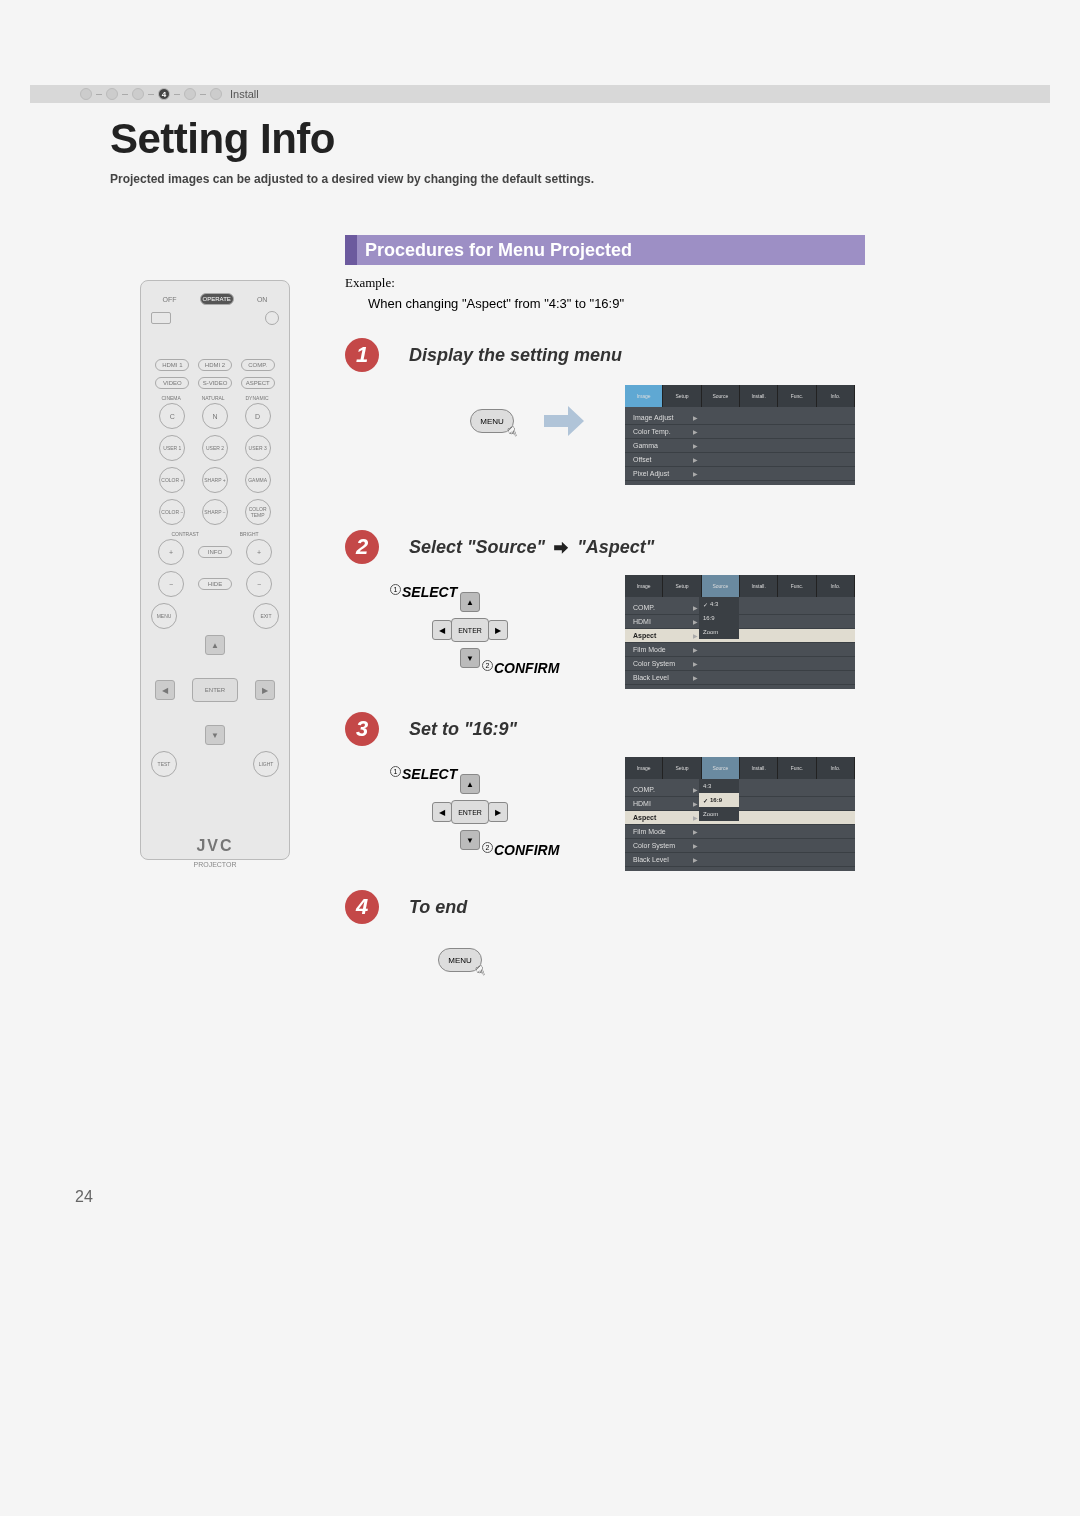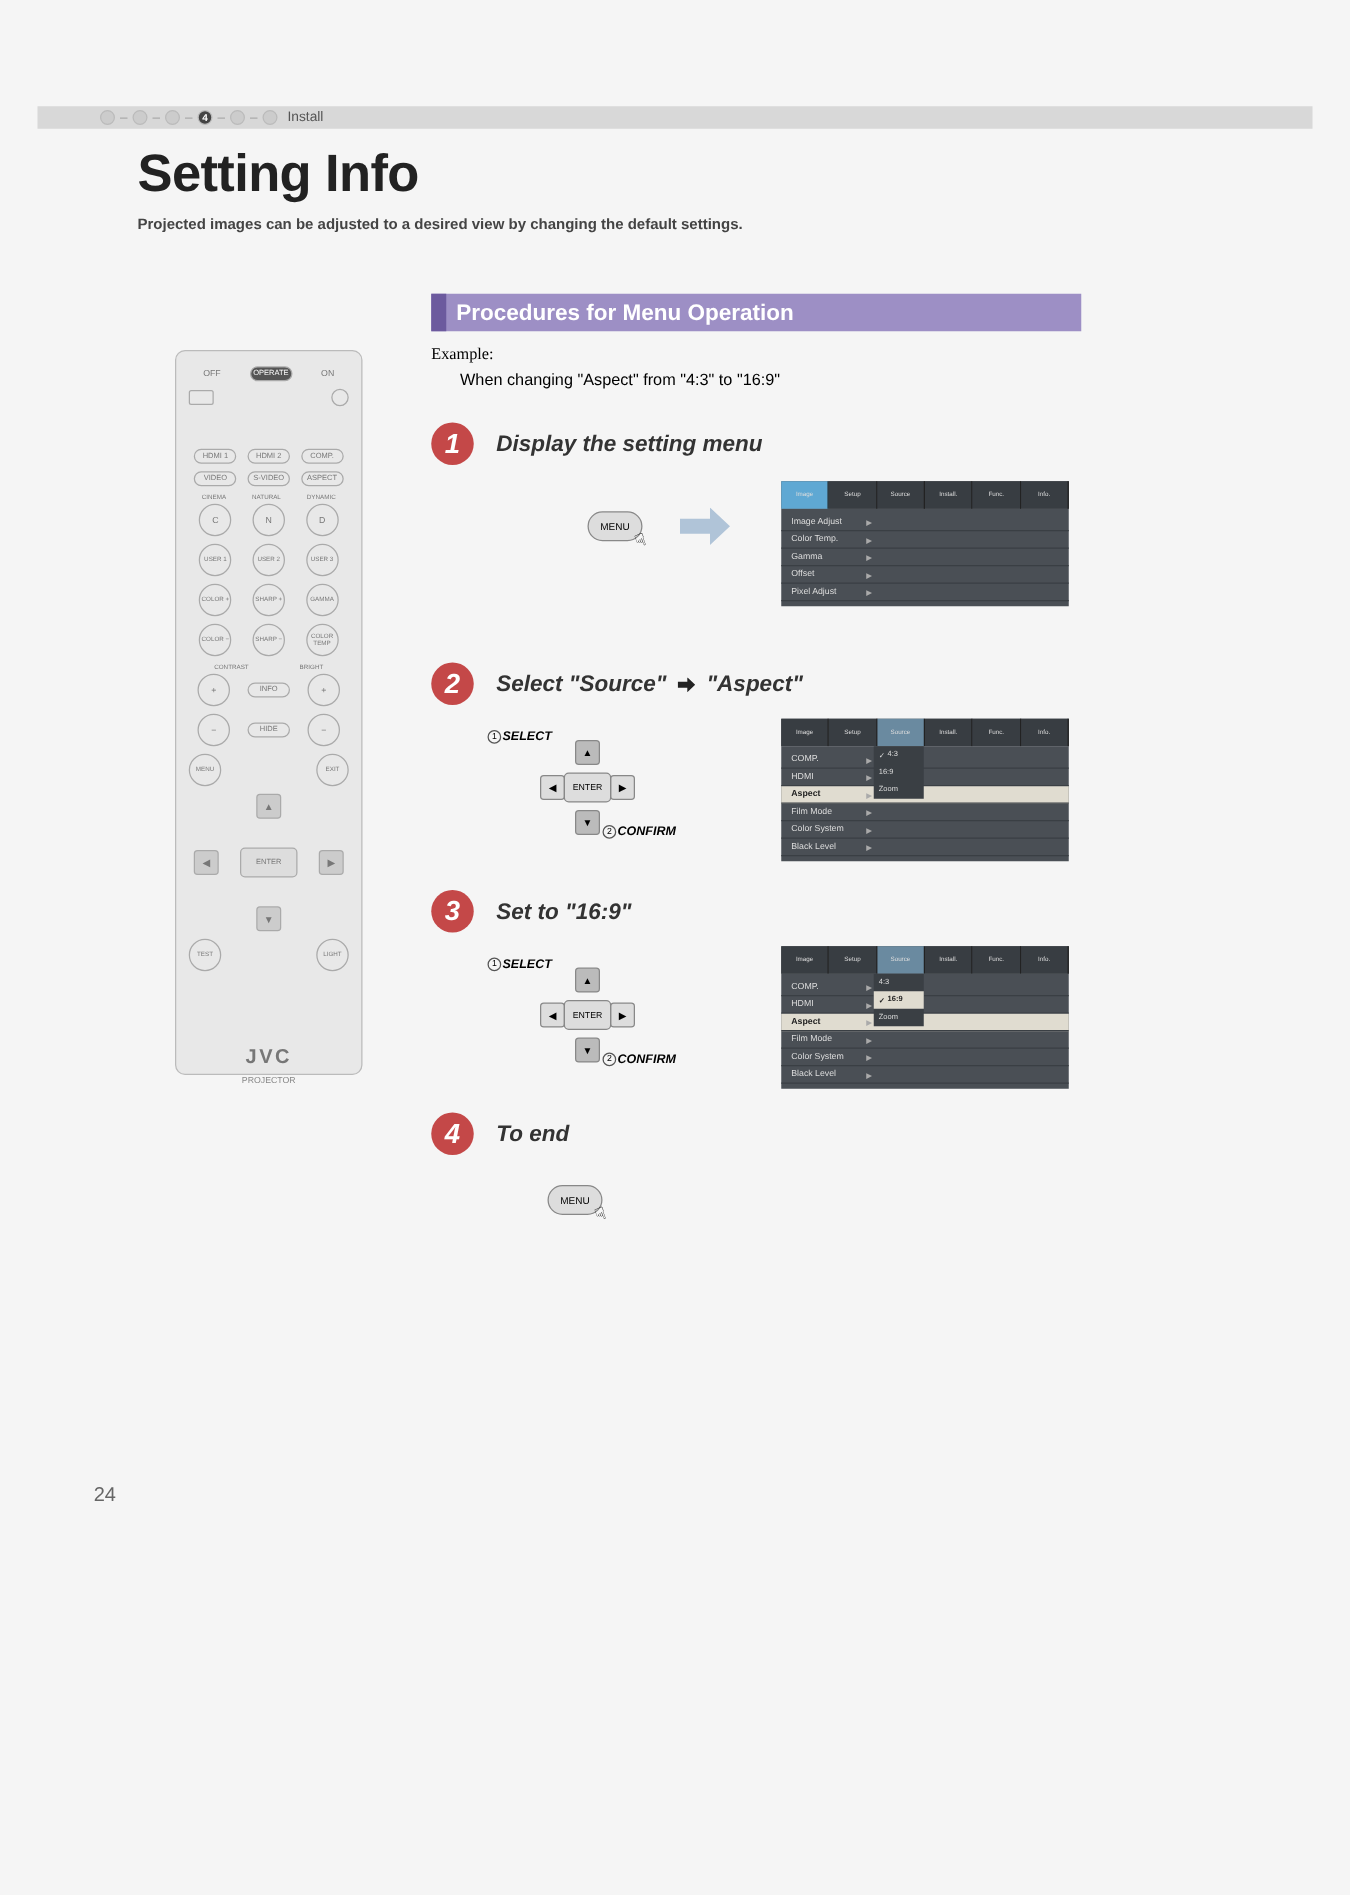--- a/index.html
+++ b/index.html
@@ -181,20 +181,21 @@
     font-weight: bold;
     display: flex;
     align-items: center;
     justify-content: center;
   }
   .step-title {
     font-size: 18px;
     font-style: italic;
     font-weight: bold;
     color: #333;
+    margin-left: 12px;
   }
   .arrow-big {
     width: 40px; height: 30px;
     background: #b0c4d8;
     clip-path: polygon(0 30%, 60% 30%, 60% 0, 100% 50%, 60% 100%, 60% 70%, 0 70%);
     display: inline-block;
   }
   .step-row {
     position: absolute;
     left: 410px;
@@ -261,21 +262,21 @@
   .osd-sub-row.check::before { content: "✓"; margin-right: 2px; }
   
   .sel-dia {
     position: absolute;
     left: 390px;
     width: 160px;
     height: 100px;
   }
   .sel-lbl {
     position: absolute;
-    font-size: 10px;
+    font-size: 14px;
     font-style: italic;
     font-weight: bold;
   }
   .sel-circ {
     position: absolute;
     width: 11px; height: 11px;
     border: 1px solid #555;
     border-radius: 50%;
     font-size: 7px;
     display: flex; align-items: center; justify-content: center;
@@ -405,21 +406,21 @@
   </div>
   <div class="remote-row">
     <span class="circ-big" style="font-size:5px">TEST</span>
     <span style="flex:1"></span>
     <span class="circ-big" style="font-size:5px">LIGHT</span>
   </div>
   <div class="brand">JVC</div>
   <div class="brand-sub">PROJECTOR</div>
 </div>
 
-<div class="procedures-hdr">Procedures for Menu Operation</div>
+<div class="procedures-hdr">Procedures for Menu Projected</div>
 <div class="example">Example:</div>
 <div class="example-sub">When changing "Aspect" from "4:3" to "16:9"</div>
 
 <div class="step" style="top:338px">
   <div class="step-num">1</div>
   <div class="step-title">Display the setting menu</div>
 </div>
 <div class="step-row" style="top:406px">
   <span style="width:30px"></span>
   <div class="menu-btn">

